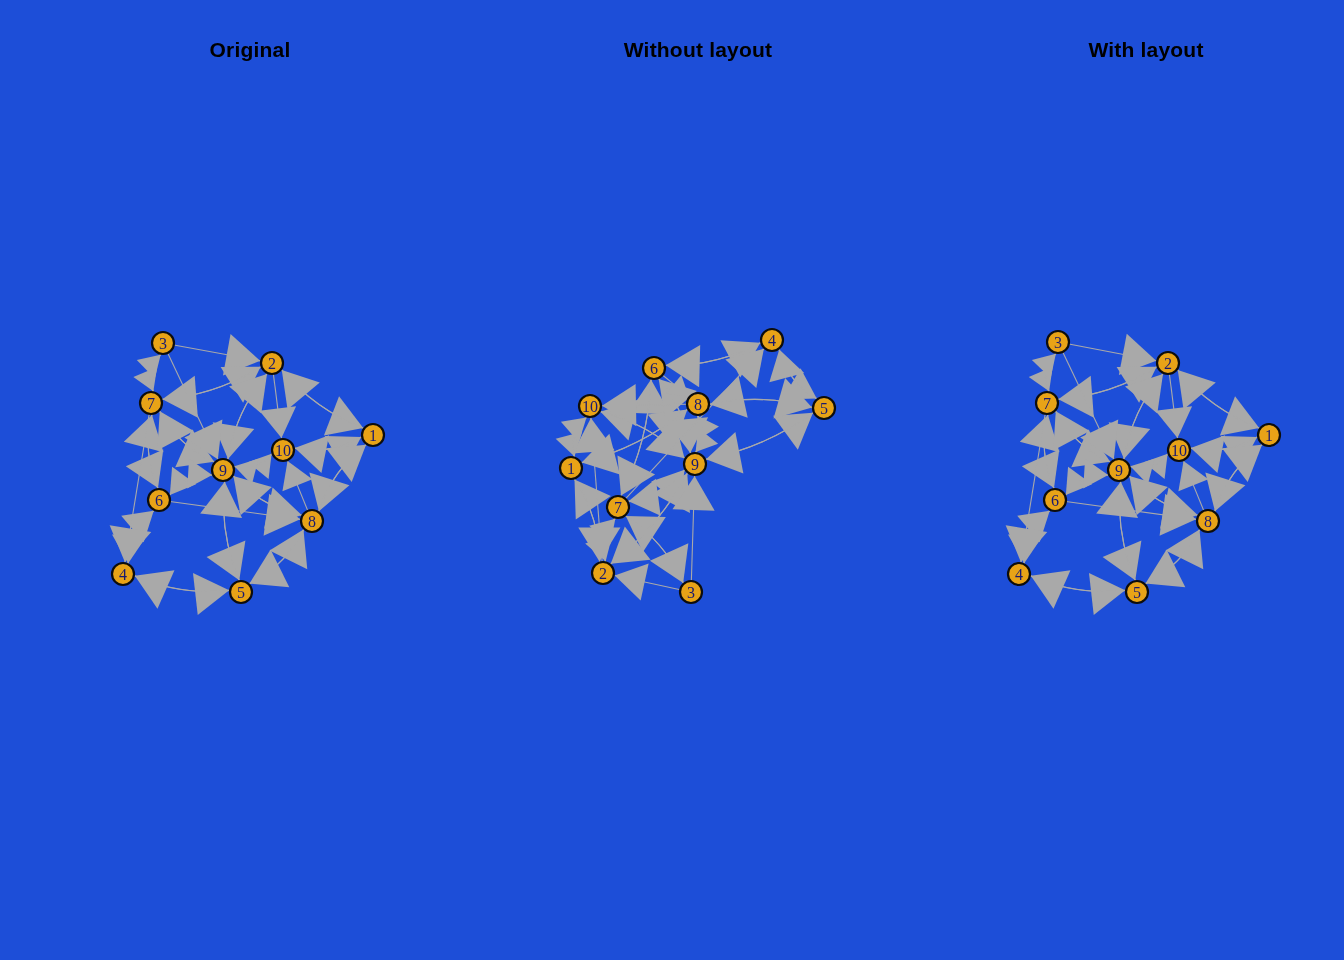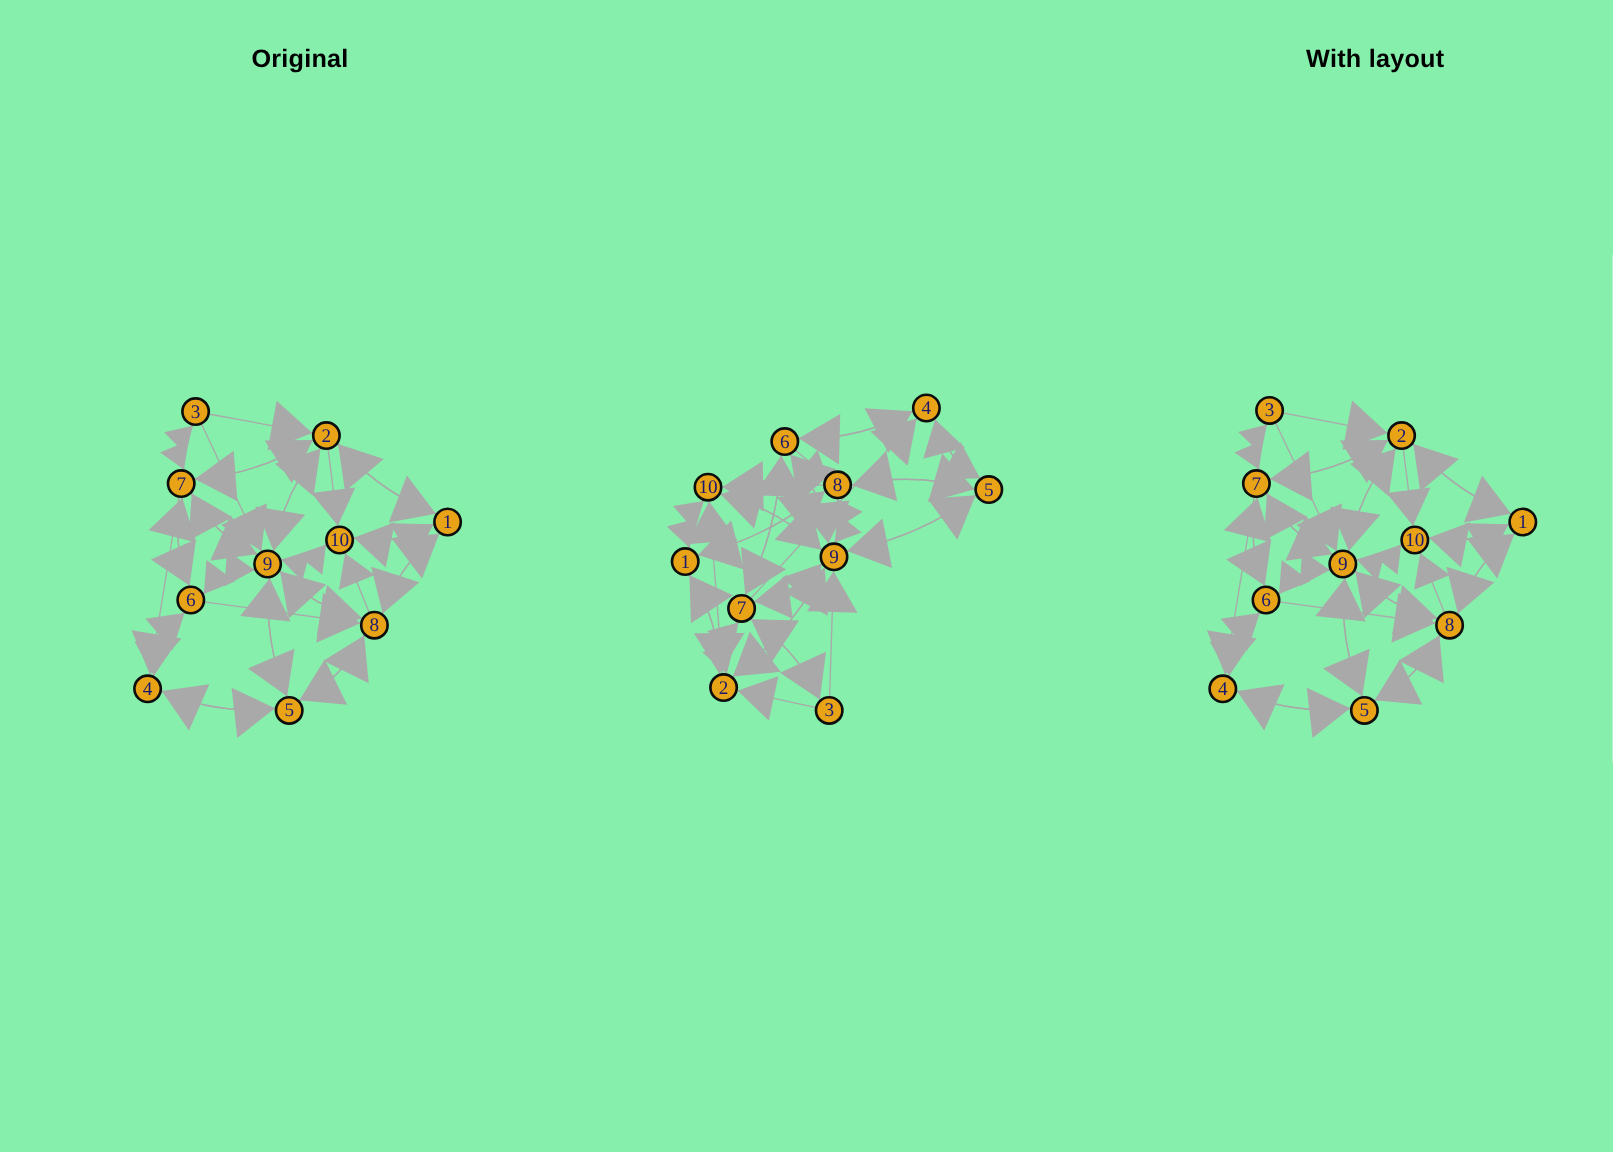--- a/index.html
+++ b/index.html
@@ -10,21 +10,21 @@
   body {
     width: 1344px;
     height: 960px;
     font-family: "Liberation Sans", sans-serif;
     overflow: hidden;
   }
   #figure {
     position: relative;
     width: 1344px;
     height: 960px;
-    background: #86efac;
+    background: #1d4ed8;
   }
   .panel-title {
     position: absolute;
     top: 38px;
     text-align: center;
     font-family: "Liberation Sans", sans-serif;
     font-weight: bold;
     font-size: 21px;
     color: #000000;
     letter-spacing: 0.2px;
@@ -64,20 +64,21 @@
     pointer-events: none;
   }
 </style>
 </head>
 <body>
 
 <div id="figure">
 
   <div class="panel-title" id="title-original">Original</div>
 
+  <div class="panel-title" id="title-without">Without layout</div>
 
   <div class="panel-title" id="title-with">With layout</div>
 
   <svg class="graph-canvas" id="graph-canvas" viewBox="0 0 1344 960">
       <g>
         <g>
           <path d="M 173.81937857984468 344.9852070788706 Q 217.00821006455251 352.90976331459683 260.19704154926035 360.834319550323" class="edge-line"></path>
           <polygon points="260.19704154926035,360.834319550323 222.95094728223205,375.4320886213709 230.55970459543056,333.9643612644388" class="edge-head"></polygon>
           <path d="M 160.84272251347997 353.7863874326001 Q 144.35050928358712 369.96019990535814 153.3533936216582 391.23303189170895" class="edge-line"></path>
           <polygon points="153.3533936216582,391.23303189170895 133.36664566702336,377.10125612367824 157.12366226618644,367.0470389514121" class="edge-head"></polygon>

